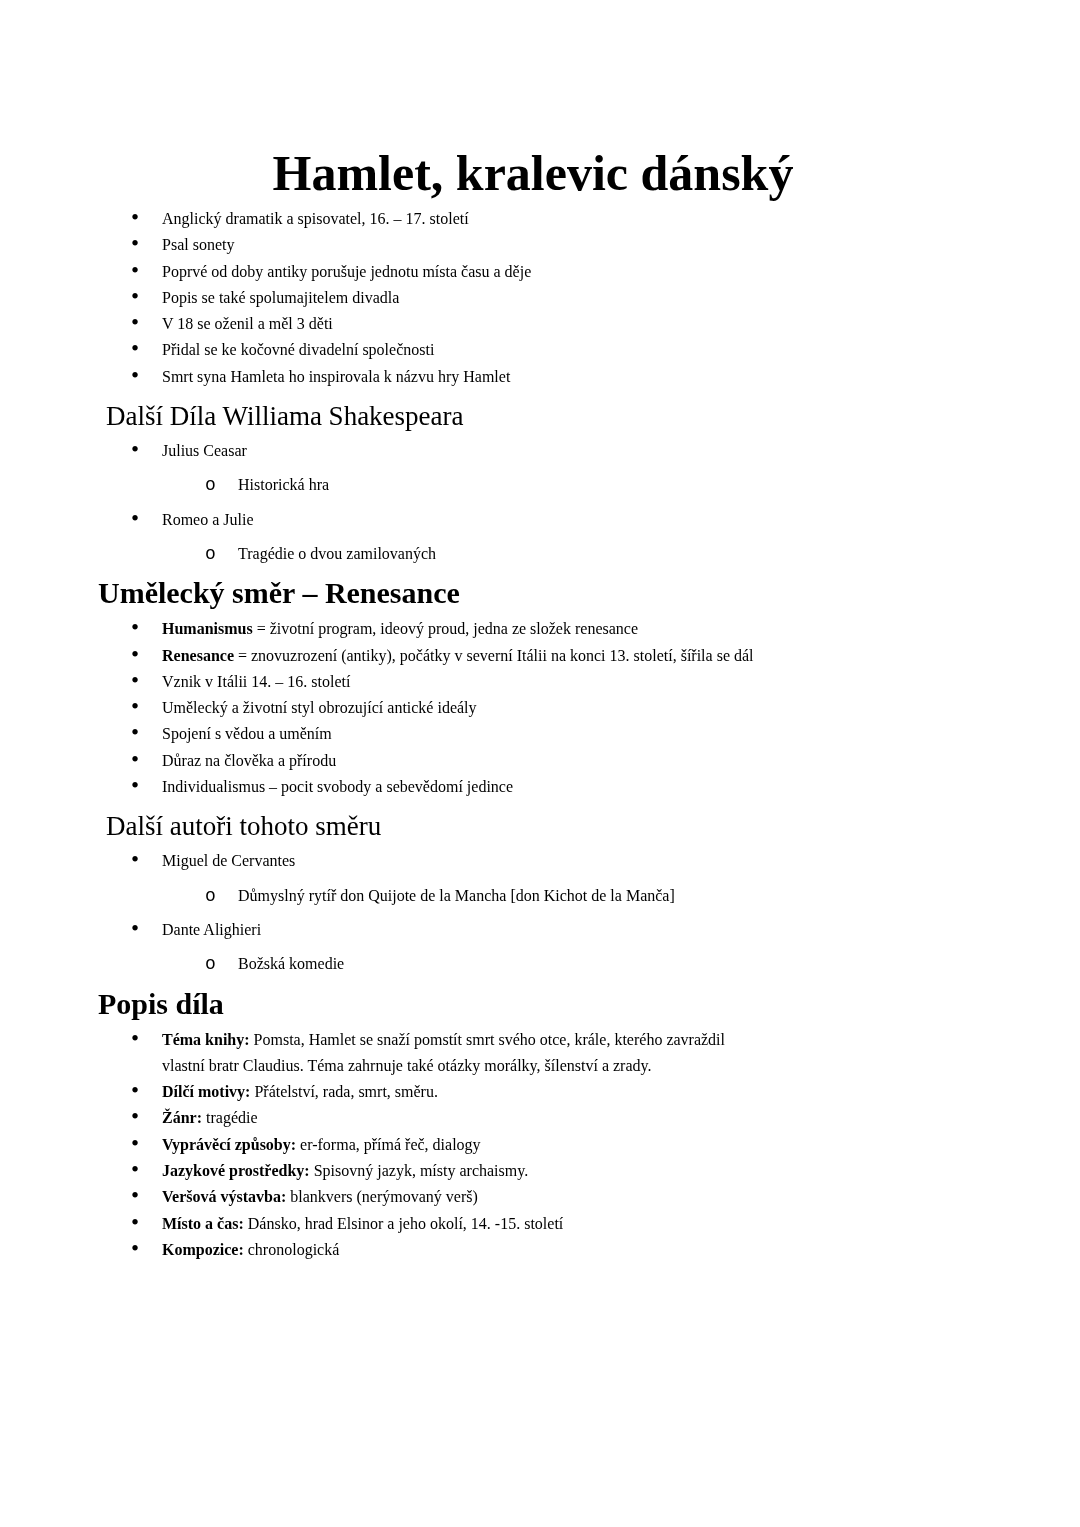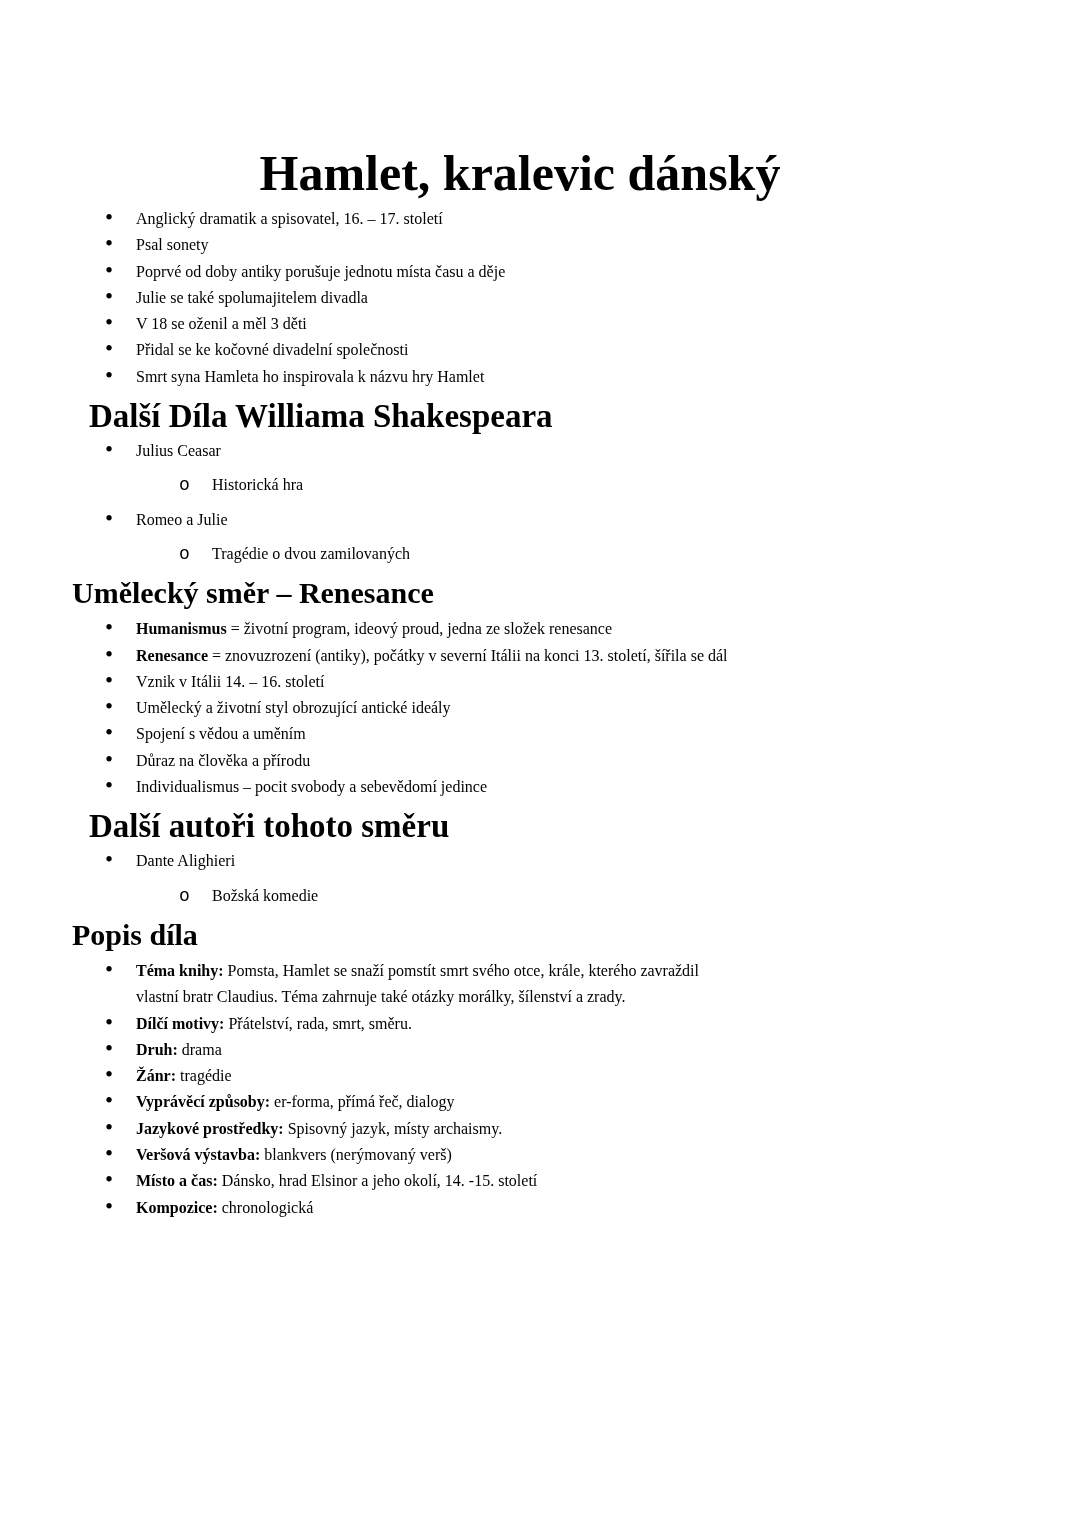--- a/index.html
+++ b/index.html
@@ -4,43 +4,43 @@
 <style>
   html,body{margin:0;padding:0;background:#ffffff;}
   .page{
     position:relative;
     width:1080px;
     height:1281px;
     box-sizing:border-box;
     background:#ffffff;
     color:#000000;
     font-family:"Liberation Serif", serif;
-    padding:146px 112px 0 72px;
+    padding:146px 112px 0 98px;
     overflow:hidden;
   }
   .doc-title{
     font-size:50px;
     line-height:54px;
     font-weight:bold;
     text-align:center;
     margin:0;
     white-space:nowrap;
   }
   .h1{
     font-size:30px;
     line-height:34px;
     font-weight:bold;
     margin:9px 0 0 0;
     white-space:nowrap;
   }
   .h2{
-    font-size:33px;
+    font-size:27px;
     line-height:31px;
-    font-weight:bold;
-    margin:11px 0 0 17px;
+    font-weight:normal;
+    margin:11px 0 0 8px;
     white-space:nowrap;
   }
   ul{
     list-style:none;
     margin:6px 0 0 0;
     padding:0 0 0 64px;
     font-size:16px;
     line-height:26.3px;
   }
   ul.sub{
@@ -70,21 +70,21 @@
 <body>
 
 <div class="page">
   <div class="doc-title">Hamlet, kralevic dánský</div>
   <div>
       <section>
         <ul>
           <li class="l1"><span>Anglický dramatik a spisovatel, 16. – 17. století</span></li>
           <li class="l1"><span>Psal sonety</span></li>
           <li class="l1"><span>Poprvé od doby antiky porušuje jednotu místa času a děje</span></li>
-          <li class="l1"><span>Julie se také spolumajitelem divadla</span></li>
+          <li class="l1"><span>Popis se také spolumajitelem divadla</span></li>
           <li class="l1"><span>V 18 se oženil a měl 3 děti</span></li>
           <li class="l1"><span>Přidal se ke kočovné divadelní společnosti</span></li>
           <li class="l1"><span>Smrt syna Hamleta ho inspirovala k názvu hry Hamlet</span></li>
         </ul>
       </section>
       <section>
         <div class="h2">Další Díla Williama Shakespeara</div>
         <ul>
           <li class="l1"><span>Julius Ceasar</span><ul class="sub">
               <li class="l2">Historická hra</li>
@@ -102,31 +102,33 @@
           <li class="l1"><span>Vznik v Itálii 14. – 16. století</span></li>
           <li class="l1"><span>Umělecký a životní styl obrozující antické ideály</span></li>
           <li class="l1"><span>Spojení s vědou a uměním</span></li>
           <li class="l1"><span>Důraz na člověka a přírodu</span></li>
           <li class="l1"><span>Individualismus – pocit svobody a sebevědomí jedince</span></li>
         </ul>
       </section>
       <section>
         <div class="h2">Další autoři tohoto směru</div>
         <ul>
+          <li class="l1"><span>Miguel de Cervantes</span><ul class="sub">
+              <li class="l2">Důmyslný rytíř don Quijote de la Mancha [don Kichot de la Manča]</li>
+            </ul></li>
           <li class="l1"><span>Dante Alighieri</span><ul class="sub">
               <li class="l2">Božská komedie</li>
             </ul></li>
         </ul>
       </section>
       <section>
         <div class="h1">Popis díla</div>
         <ul>
           <li class="l1"><b>Téma knihy:</b><span> Pomsta, Hamlet se snaží pomstít smrt svého otce, krále, kterého zavraždil</span><span class="wrapline">vlastní bratr Claudius. Téma zahrnuje také otázky morálky, šílenství a zrady.</span></li>
           <li class="l1"><b>Dílčí motivy:</b><span> Přátelství, rada, smrt, směru.</span></li>
-          <li class="l1"><b>Druh:</b><span> drama</span></li>
           <li class="l1"><b>Žánr:</b><span> tragédie</span></li>
           <li class="l1"><b>Vyprávěcí způsoby:</b><span> er-forma, přímá řeč, dialogy</span></li>
           <li class="l1"><b>Jazykové prostředky:</b><span> Spisovný jazyk, místy archaismy.</span></li>
           <li class="l1"><b>Veršová výstavba:</b><span> blankvers (nerýmovaný verš)</span></li>
           <li class="l1"><b>Místo a čas:</b><span> Dánsko, hrad Elsinor a jeho okolí, 14. -15. století</span></li>
           <li class="l1"><b>Kompozice:</b><span> chronologická</span></li>
         </ul>
       </section>
     </div>
 </div>

